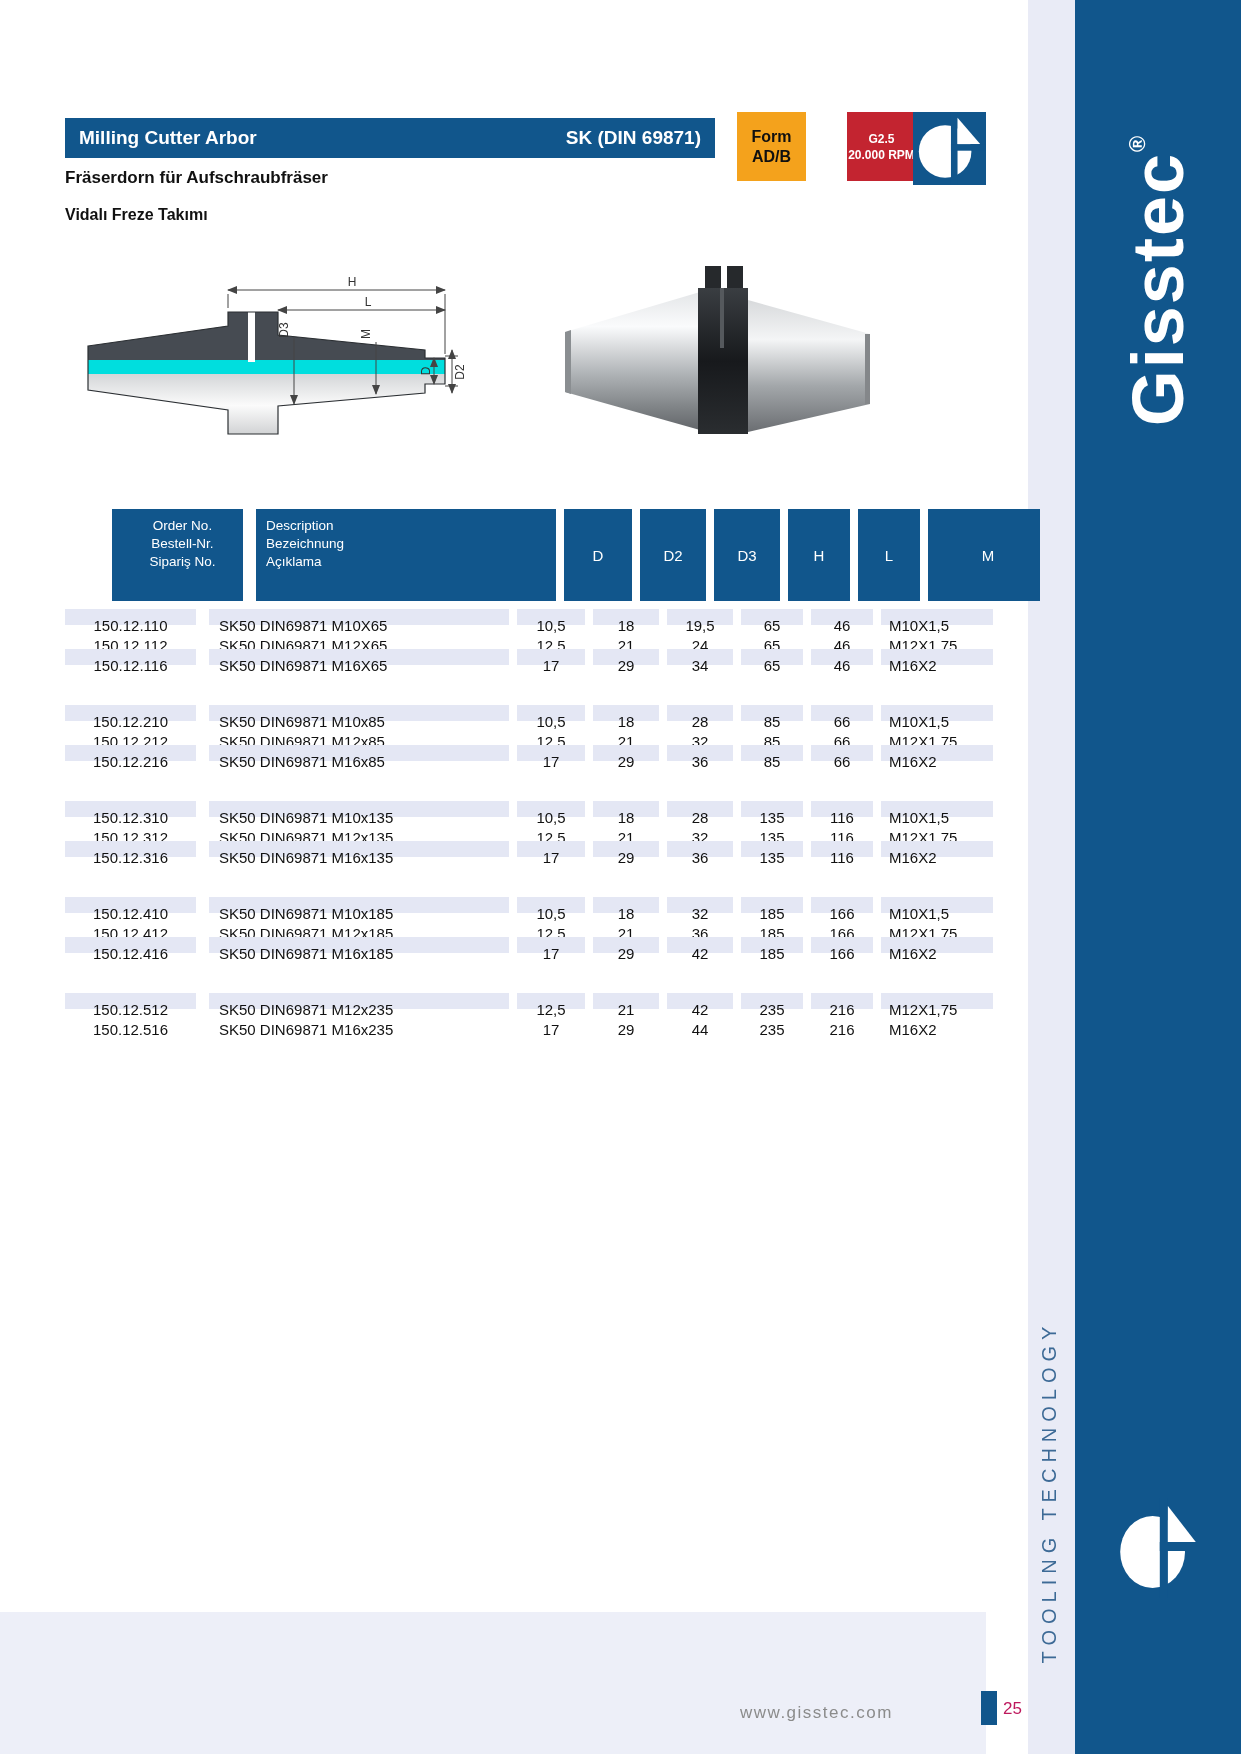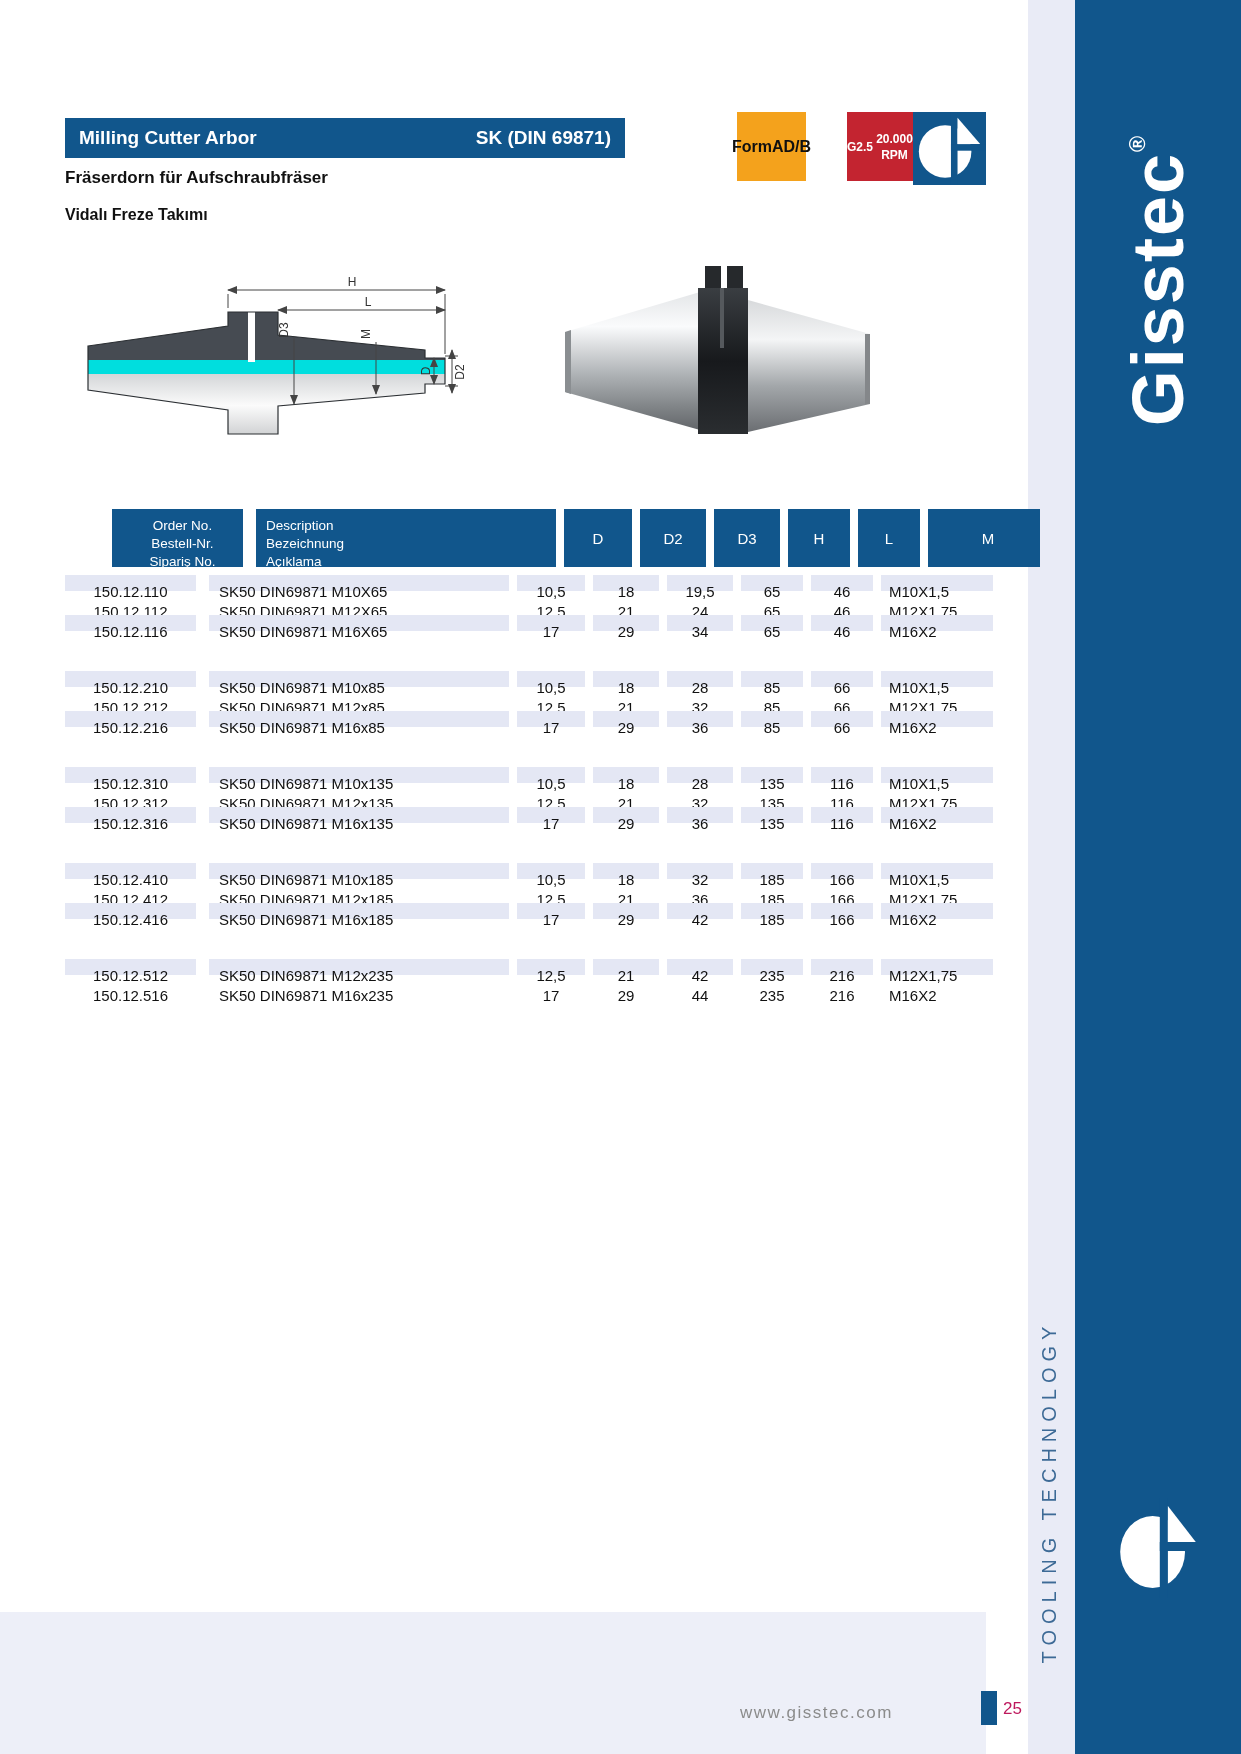--- a/index.html
+++ b/index.html
@@ -5,27 +5,27 @@
   * { margin:0; padding:0; box-sizing:border-box; }
   body { font-family:"Liberation Sans", sans-serif; background:#ffffff; }
   .page { position:relative; width:1241px; height:1754px; background:#ffffff; overflow:hidden; }
 
   
   .sidebar { position:absolute; left:1075px; top:0; width:166px; height:1754px; background:#11568C; }
   .strip-lavender { position:absolute; left:1028px; top:0; width:47px; height:1754px; background:#E9EBF6; }
   .footer-band { position:absolute; left:0; top:1612px; width:986px; height:142px; background:#EDEFF8; }
 
   
-  .title-bar { position:absolute; left:65px; top:118px; width:560px; height:40px; background:#11568C;
+  .title-bar { position:absolute; left:65px; top:118px; width:650px; height:40px; background:#11568C;
                color:#fff; display:flex; justify-content:space-between; align-items:center;
                padding:0 14px; font-size:19px; font-weight:bold; }
   .subtitle-de { position:absolute; left:65px; top:168px; font-size:17px; font-weight:bold; color:#111; }
   .subtitle-tr { position:absolute; left:65px; top:206px; font-size:16px; font-weight:bold; color:#111; }
 
-  .badge { position:absolute; top:112px; width:69px; height:69px; display:flex; flex-direction:row;
+  .badge { position:absolute; top:112px; width:69px; height:69px; display:flex; flex-direction:column;
            justify-content:center; align-items:center; font-weight:bold; text-align:center; }
   .badge-form { left:737px; background:#F4A21C; color:#101010; font-size:16px; line-height:20px; }
   .badge-rpm  { left:847px; background:#C32430; color:#ffffff; font-size:12px; line-height:16px; }
   .logo-box { position:absolute; left:913px; top:112px; width:73px; height:73px; }
 
   
   .brand-vertical { position:absolute; left:1158px; top:280px; transform:translate(-50%,-50%) rotate(-90deg);
                     color:#ffffff; font-size:72px; font-weight:bold; letter-spacing:2px; white-space:nowrap; }
   .brand-vertical .reg { font-size:22px; vertical-align:38px; }
   .tagline-vertical { position:absolute; left:1049px; top:1492px; transform:translate(-50%,-50%) rotate(-90deg);
@@ -40,21 +40,21 @@
   
   .spec-table { position:absolute; left:65px; top:509px; width:921px; font-size:15px; color:#111; }
   .trow, .thead-row { display:flex; }
   .cell { flex:0 0 auto; }
   .c-order { width:131px; margin-right:6px; text-align:center; }
   .c-desc  { width:300px; margin-right:8px; padding-left:10px;margin-left:7px; }
   .c-dim   { width:68px;  margin-right:8px; text-align:center; }
   .c-d2, .c-d3 { width:66px; }
   .c-h, .c-l  { width:62px; }
   .c-m     { width:112px; margin-right:0; padding-left:8px; }
-  .thead-row { height:58px;padding-left:47px; }
+  .thead-row { height:92px;padding-left:47px; }
   .thead-row .cell { background:#11568C; color:#fff; }
   .hc-multi { padding:8px 0 0 10px; font-size:13.5px; line-height:18px; font-weight:normal; }
   .hc-dim { display:flex; align-items:center; justify-content:center; font-size:15px; }
   .tbody { margin-top:8px; }
   .tgroup { margin-top:0; }
   .tgroup + .tgroup { margin-top:40px; }
   .trow { height:16px; line-height:34px; margin-bottom:4px; }
   .trow.shaded .cell { background:#E4E7F4; }
 
   

